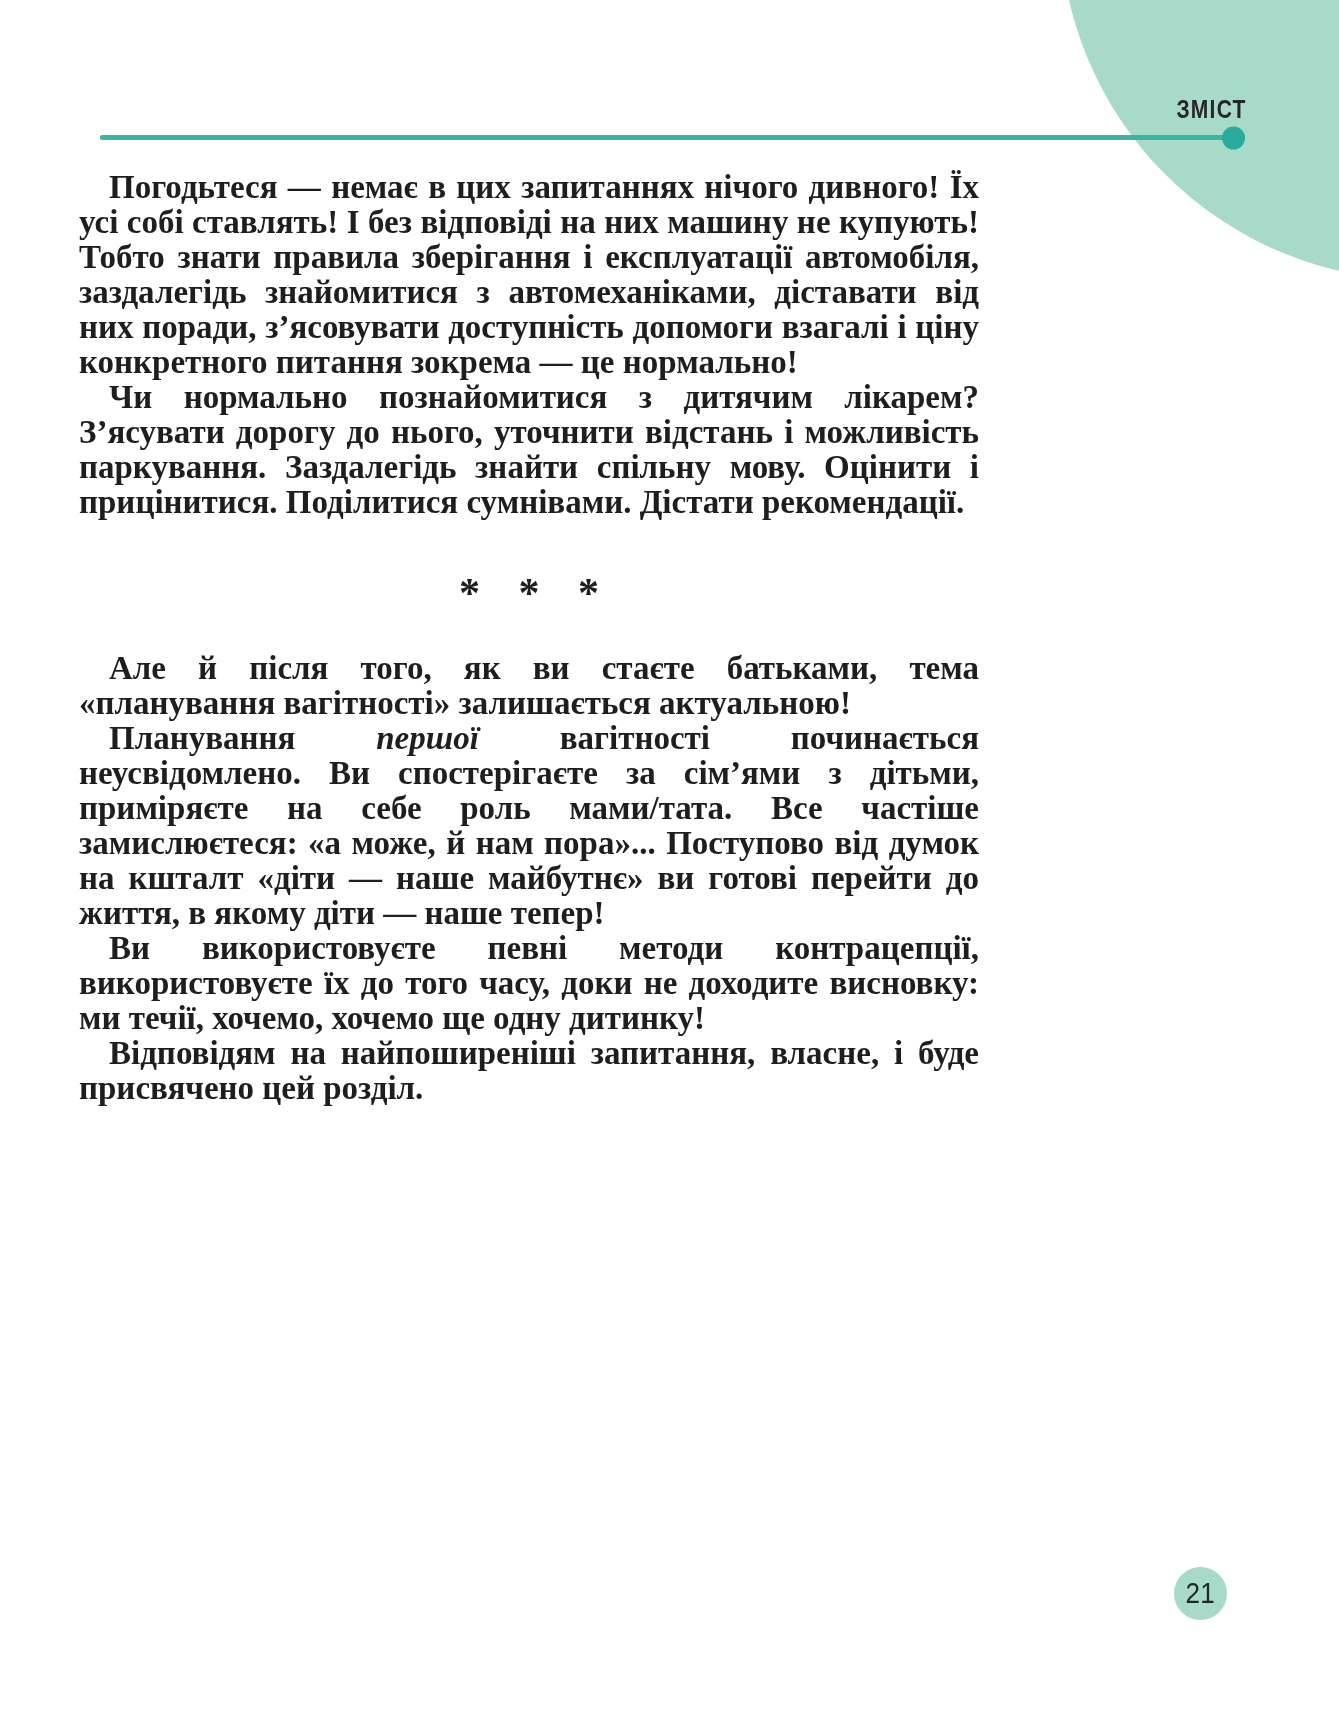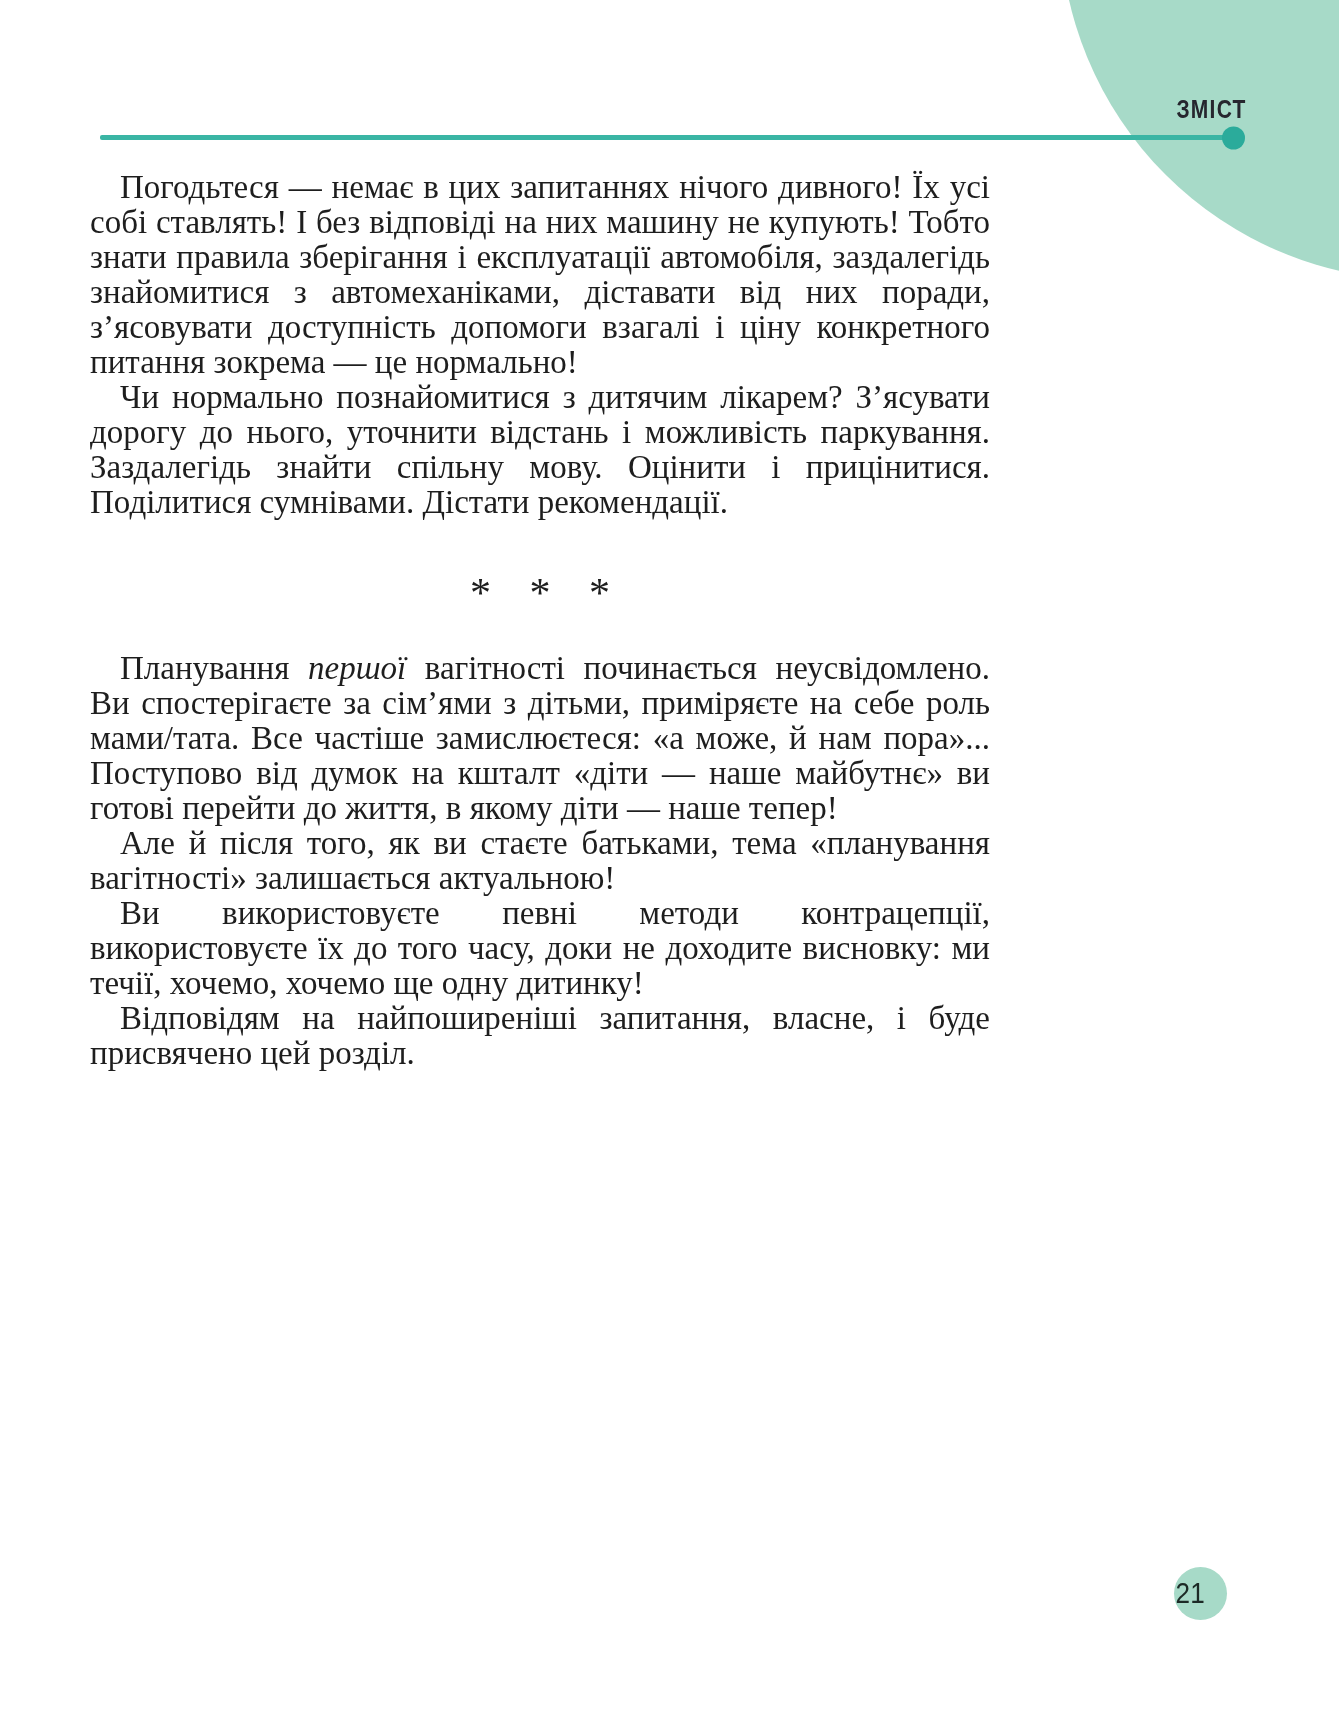--- a/index.html
+++ b/index.html
@@ -59,27 +59,28 @@
     transform: translateY(-50%);
     width: 23px;
     height: 23px;
     border-radius: 50%;
     background: var(--accent-dark);
   }
 
   
   .article {
     position: absolute;
-    left: 90px;
+    left: 79px;
     top: 170px;
     width: 900px;
     font-size: 33px;
     line-height: 35px;
     color: var(--body-color);
     text-align: justify;
+    font-weight: bold;
   }
   .article p {
     margin: 0;
     padding: 0;
     text-indent: 30px;
   }
   .article em { font-style: italic; }
   .separator {
     text-align: center;
     text-indent: 14px;     
@@ -95,21 +96,21 @@
   .page-badge {
     position: absolute;
     left: 1174px;
     top: 1567px;
     width: 53px;
     height: 53px;
     border-radius: 50%;
     background: var(--mint);
     display: flex;
     align-items: center;
-    justify-content: flex-start;
+    justify-content: center;
   }
   .page-badge span {
     font-family: "Liberation Sans", sans-serif;
     font-size: 29px;
     font-weight: 500;
     color: #1c2а26;
     color: #1c2a26;
     transform: scaleX(0.9);
     line-height: 1;
   }
@@ -124,22 +125,22 @@
   <span class="zmist">ЗМІСТ</span>
 
   <div class="rule">
     <div class="rule-dot"></div>
   </div>
 
   <div class="article">
       <p><span>Погодьтеся — немає в цих запитаннях нічого дивного! Їх усі собі ставлять! І без відповіді на них машину не купують! Тобто знати правила зберігання і експлуатації автомобіля, заздалегідь знайомитися з автомеханіками, діставати від них поради, з’ясовувати доступність допомоги взагалі і ціну конкретного питання зокрема — це нормально!</span></p>
       <p><span>Чи нормально познайомитися з дитячим лікарем? З’ясувати дорогу до нього, уточнити відстань і можливість паркування. Заздалегідь знайти спільну мову. Оцінити і прицінитися. Поділитися сумнівами. Дістати рекомендації.</span></p>
       <div class="separator">* * *</div>
+      <p><span>Але й після того, як ви стаєте батьками, тема «планування вагітності» залишається актуальною!</span></p>
       <p><span>Планування </span><em>першої</em><span> вагітності починається неусвідомлено. Ви спостерігаєте за сім’ями з дітьми, приміряєте на себе роль мами/тата. Все частіше замислюєтеся: «а може, й нам пора»... Поступово від думок на кшталт «діти — наше майбутнє» ви готові перейти до життя, в якому діти — наше тепер!</span></p>
-      <p><span>Але й після того, як ви стаєте батьками, тема «планування вагітності» залишається актуальною!</span></p>
       <p><span>Ви використовуєте певні методи контрацепції, використовуєте їх до того часу, доки не доходите висновку: ми течії, хочемо, хочемо ще одну дитинку!</span></p>
       <p><span>Відповідям на найпоширеніші запитання, власне, і буде присвячено цей розділ.</span></p>
     </div>
 
   <div class="page-badge">
     <span>21</span>
   </div>
 
 </div>
 

